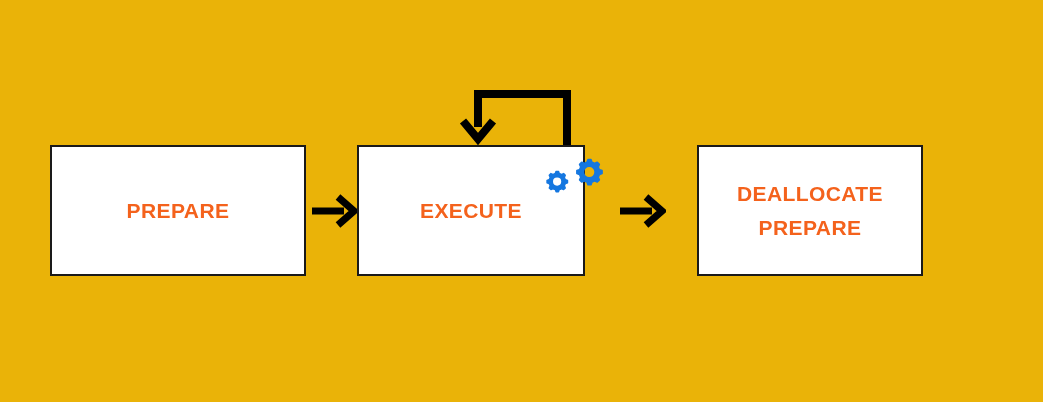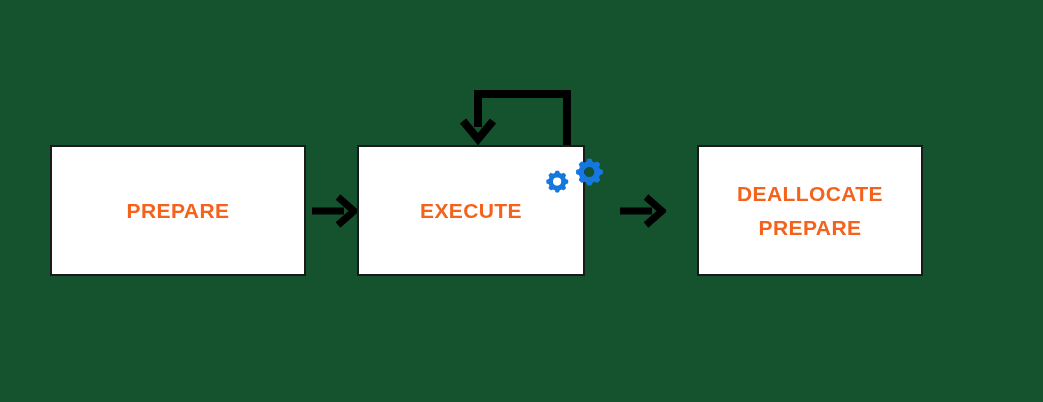--- a/index.html
+++ b/index.html
@@ -7,21 +7,21 @@
     padding: 0;
     background: #ffffff;
   }
   body {
     font-family: "Liberation Sans", sans-serif;
   }
   #canvas {
     position: relative;
     width: 1043px;
     height: 402px;
-    background: #14532d;
+    background: #eab308;
     overflow: hidden;
   }
   .stage-box {
     position: absolute;
     box-sizing: border-box;
     border: 2px solid #1a1a1a;
     background: #ffffff;
     display: flex;
     flex-direction: column;
     align-items: center;

